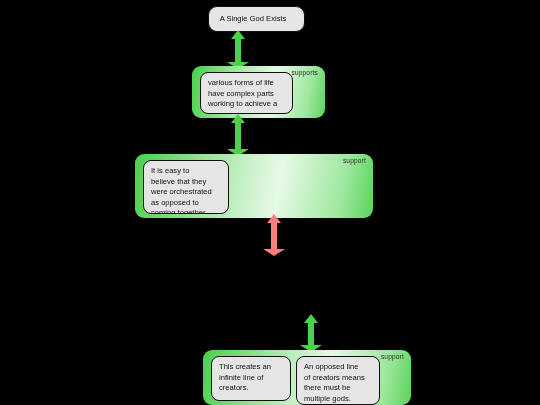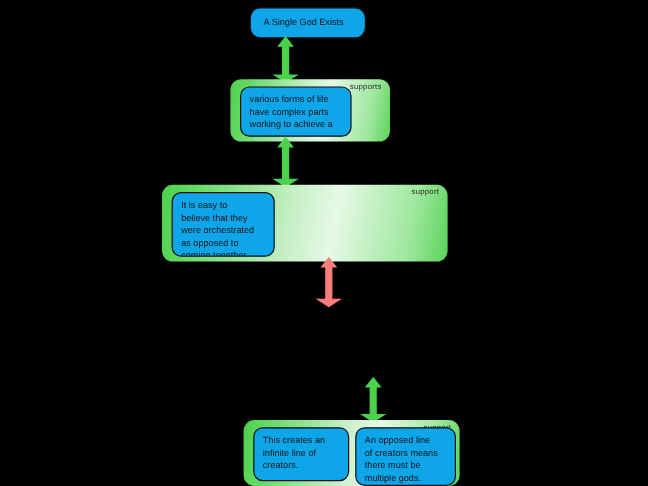--- a/index.html
+++ b/index.html
@@ -48,21 +48,21 @@
     letter-spacing: .2px;
     line-height: 1;
     color: #2b2b2b;
     white-space: nowrap;
   }
   .group.oppose .group-label { color: #3a2020; }
 
   
   .card {
     position: absolute;
-    background: #0ea5e9;
+    background: #e5e5e5;
     border: 1.2px solid #111111;
     border-radius: 8px;
     box-sizing: border-box;
     padding: 5px 14px 4px 7px;
     font-size: 7.6px;
     line-height: 10.6px;
     color: #111111;
     overflow: hidden;
   }
   .card.single {
@@ -140,21 +140,21 @@
     <div class="arrowhead red up" style="left:274px; top:214px;"></div>
   </div>
 
 
   <div>
     <div class="stem green" style="left:311px; top:318px; width:6px; height:34px;"></div>
     <div class="flare green" style="left:311px; top:345px;"></div>
     <div class="arrowhead green up" style="left:311px; top:314px;"></div>
   </div>
 
-  <div class="group support" style="left:203px; top:350px; width:180px; height:55px;text-decoration:underline;">
+  <div class="group support" style="left:203px; top:350px; width:208px; height:55px;text-decoration:underline;">
     <span class="group-label">support</span>
     <div class="card" style="left:8px; top:6px; width:80px; height:45px;">
       <p>This creates an infinite line of creators.</p>
     </div>
     <div class="card" style="left:93px; top:6px; width:84px; height:49px;">
       <p>An opposed line of creators means there must be multiple gods.</p>
     </div>
   </div>
 
 </div>

